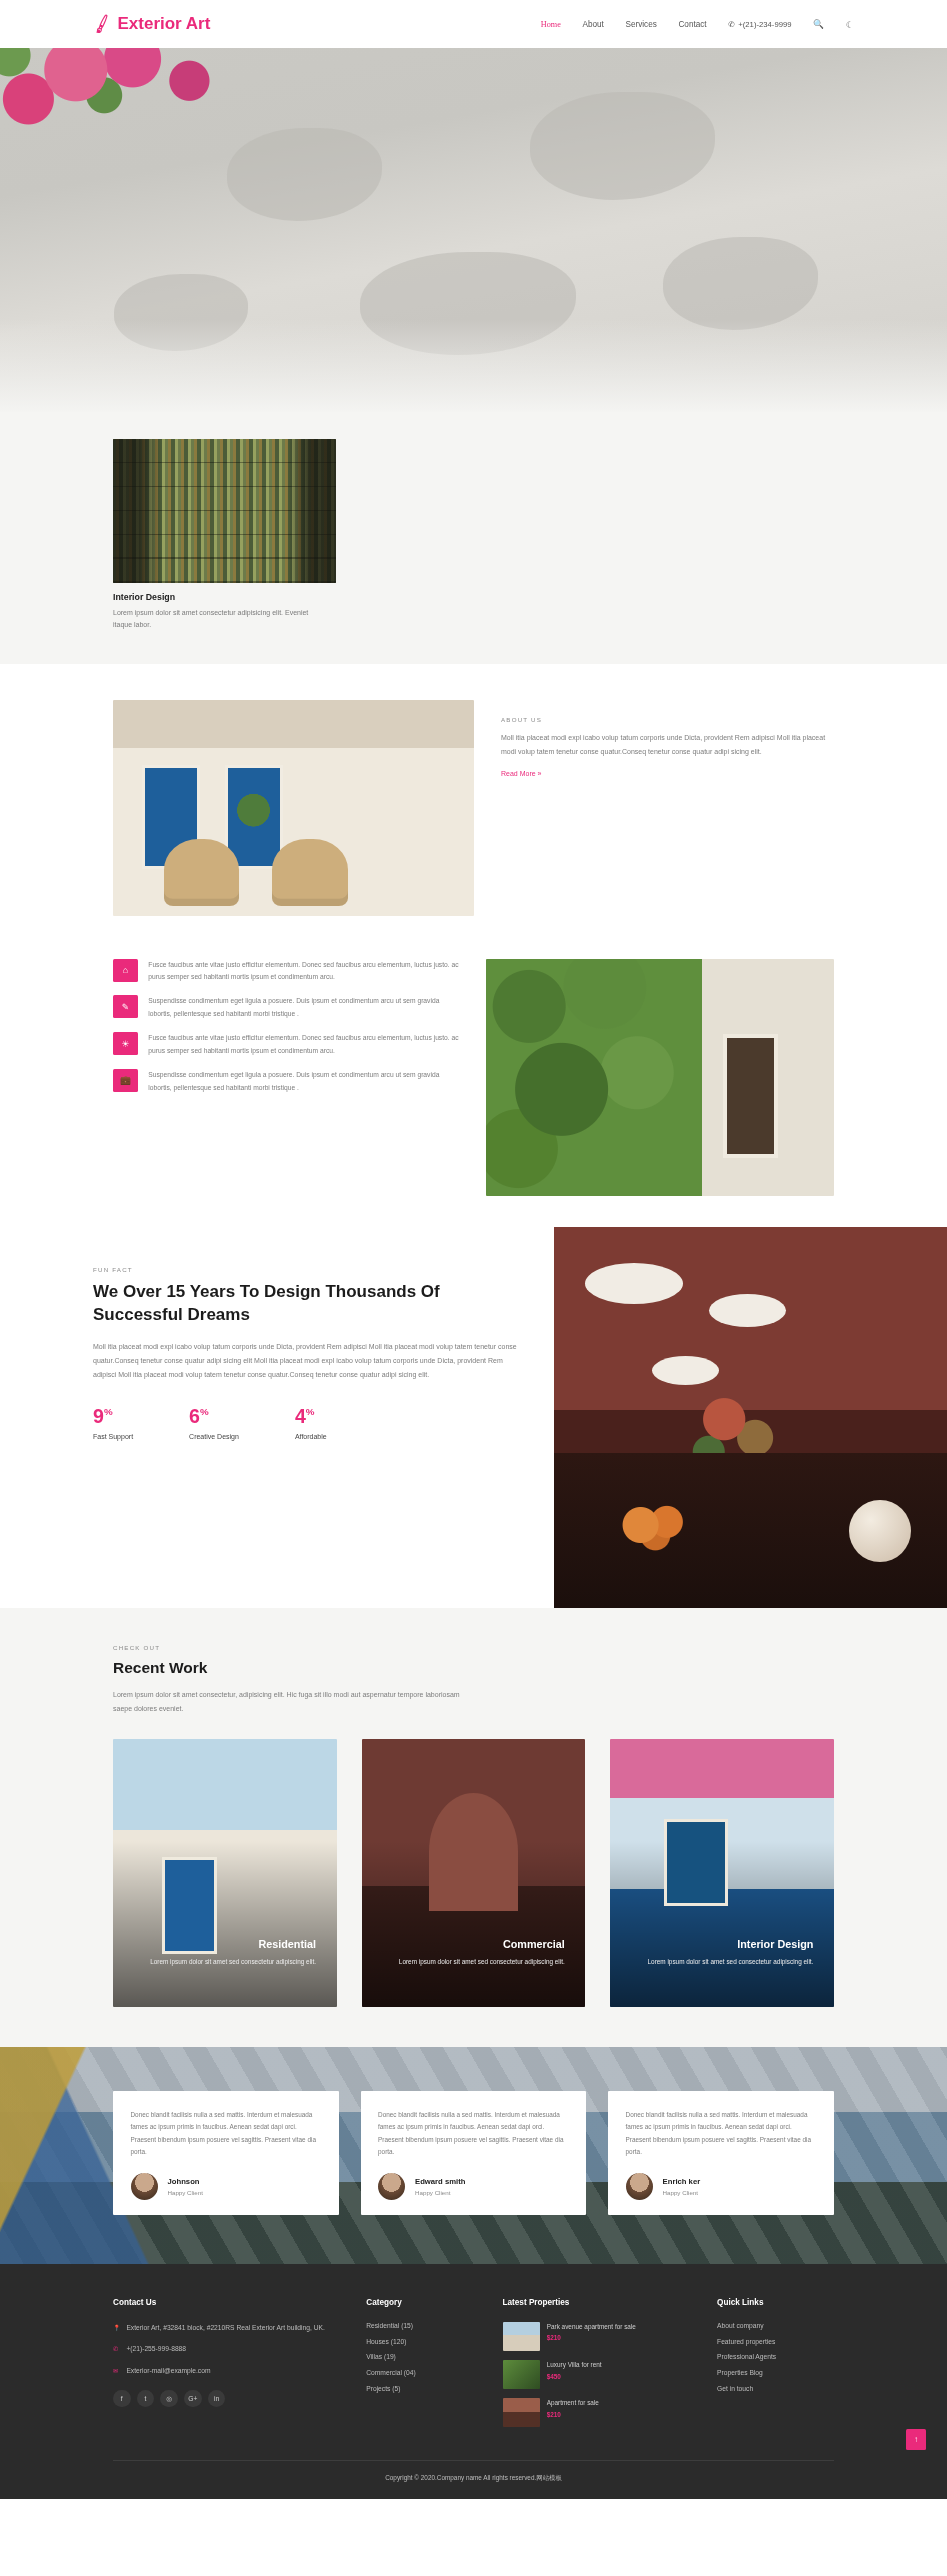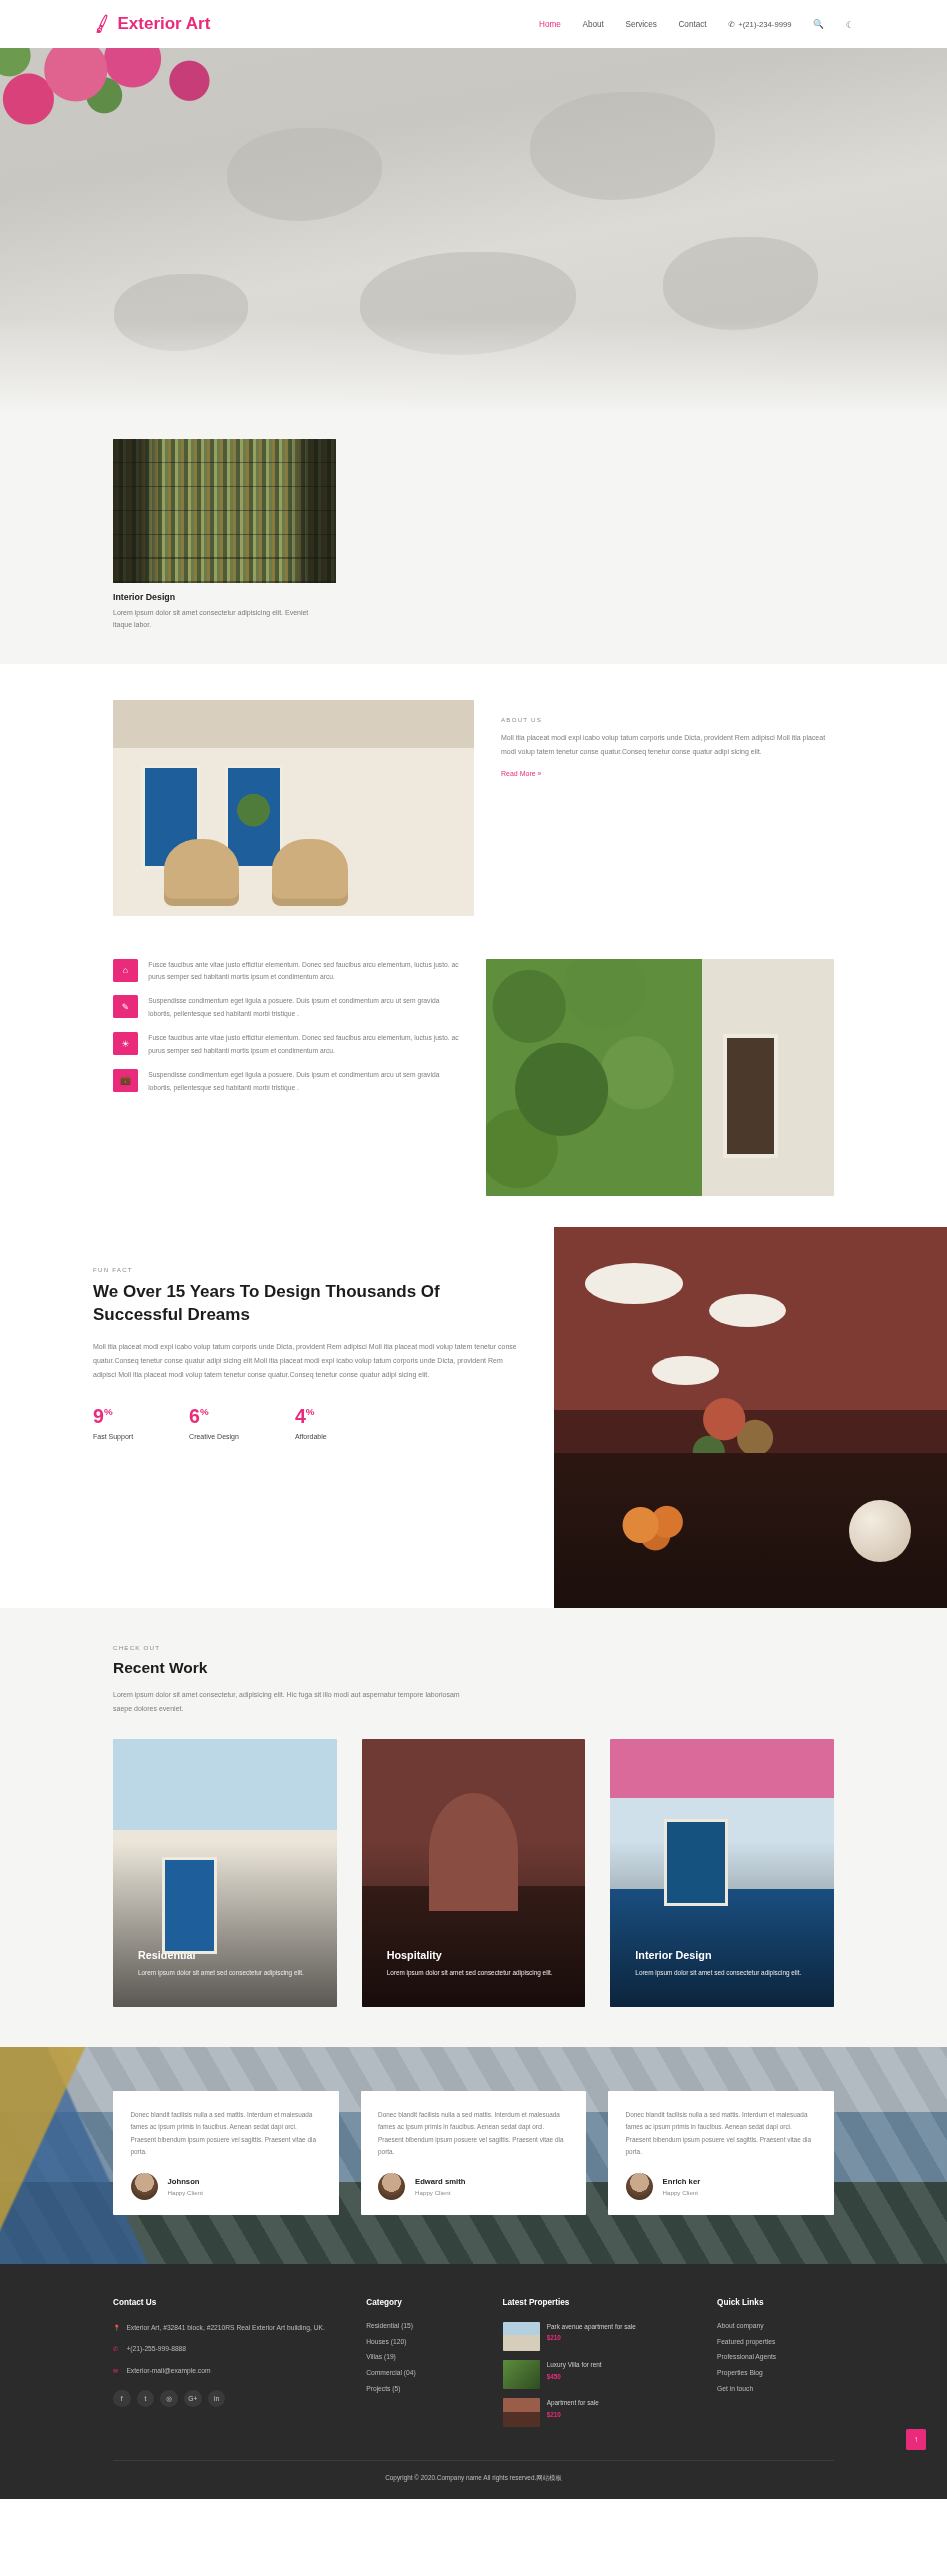--- a/index.html
+++ b/index.html
@@ -34,21 +34,21 @@
   .brand-icon { font-size: 14.4px; transform: rotate(-20deg); color: #ea2a7b; }
   .nav {
     margin-left: auto;
     display: flex;
     align-items: center;
     gap: 21.6px;
     font-size: 8.2px;
     color: #444;
   }
   .nav .nav-item { color: #555; }
-  .nav .nav-item.active { color: #ea2a7b; }
+  .nav .nav-item.active { color: #ea2a7b; font-family: Liberation Serif, serif; }
   .nav .phone { color: #555; font-size: 7.7px; display: flex; align-items: center; gap: 3.6px;}
   .nav .icon-btn {
     color: #555; font-size: 8.8px;
   }
   .nav .moon { font-size: 9.3px; }
 
   
   .hero {
     height: 364px;
     position: relative;
@@ -266,21 +266,21 @@
   .recent-h { font-size: 15.5px; font-weight: bold; color:#1c1c1c; margin: 6.2px 0 11.3px; }
   .recent-p { font-size: 7px; line-height: 2; color:#7d7d7d; max-width: 361px; margin-bottom: 23px;}
   .work-cards { display: flex; gap: 25px; }
   .work {
     width: 226px; height: 268px; position: relative; overflow: hidden; border-radius: 1px;
   }
   .work .shade {
     position:absolute; inset:0;
     background: linear-gradient(to bottom, rgba(0,0,0,0) 38%, rgba(0,0,0,.62) 100%);
   }
-  .work .cap { position:absolute; left: 25px; right: 20.6px; bottom: 29px; color:#fff; }
+  .work .cap { position:absolute; left: 25px; right: 20.6px; bottom: 40px; color:#fff;text-align:right; }
   .work .cap h4 { font-size: 10.8px; font-weight: bold; margin-bottom: 6.2px; }
   .work .cap p { font-size: 6.4px; line-height: 1.75; color:#ececec; }
   .w1 { background: linear-gradient(to bottom, #bcd7e6 0 34%, #ece6da 34% 100%); }
   .w1::after{ content:""; position:absolute; left:22%; top:44%; width:22%; height:34%; background:#1e5f9b; border:3.6px solid #efeade;}
   .w2 { background: linear-gradient(to bottom, #6e3a33 0 55%, #3e211c 55% 100%); }
   .w2::after{ content:""; position:absolute; left:30%; top:20%; width:40%; height:44%; border-radius:50% 50% 0 0; background:#8a4d41;}
   .w3 { background: linear-gradient(to bottom, #d96a9a 0 22%, #cfe0ea 22% 56%, #1f5f9c 56% 100%); }
   .w3::after{ content:""; position:absolute; left:24%; top:30%; width:26%; height:30%; background:#16527f; border:3.6px solid #eee8dc;}
 
   
@@ -493,21 +493,21 @@
       <div class="work w1">
         <div class="shade"></div>
         <div class="cap">
           <h4>Residential</h4>
           <p>Lorem ipsum dolor sit amet sed consectetur adipiscing elit.</p>
         </div>
       </div>
       <div class="work w2">
         <div class="shade"></div>
         <div class="cap">
-          <h4>Hospitality</h4>
+          <h4>Commercial</h4>
           <p>Lorem ipsum dolor sit amet sed consectetur adipiscing elit.</p>
         </div>
       </div>
       <div class="work w3">
         <div class="shade"></div>
         <div class="cap">
           <h4>Interior Design</h4>
           <p>Lorem ipsum dolor sit amet sed consectetur adipiscing elit.</p>
         </div>
       </div>

